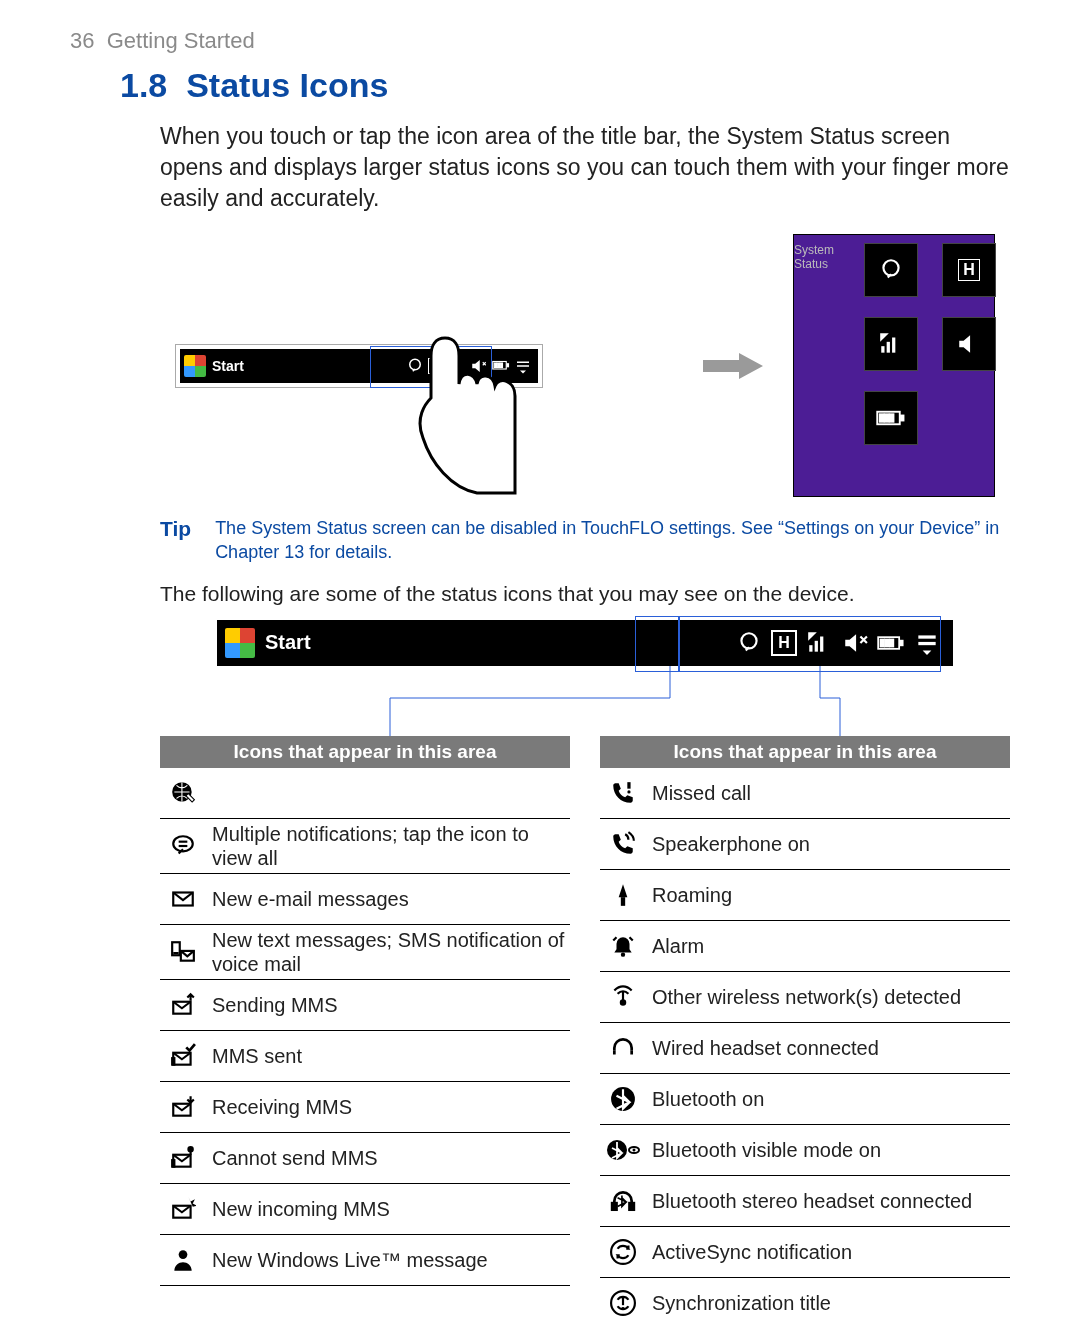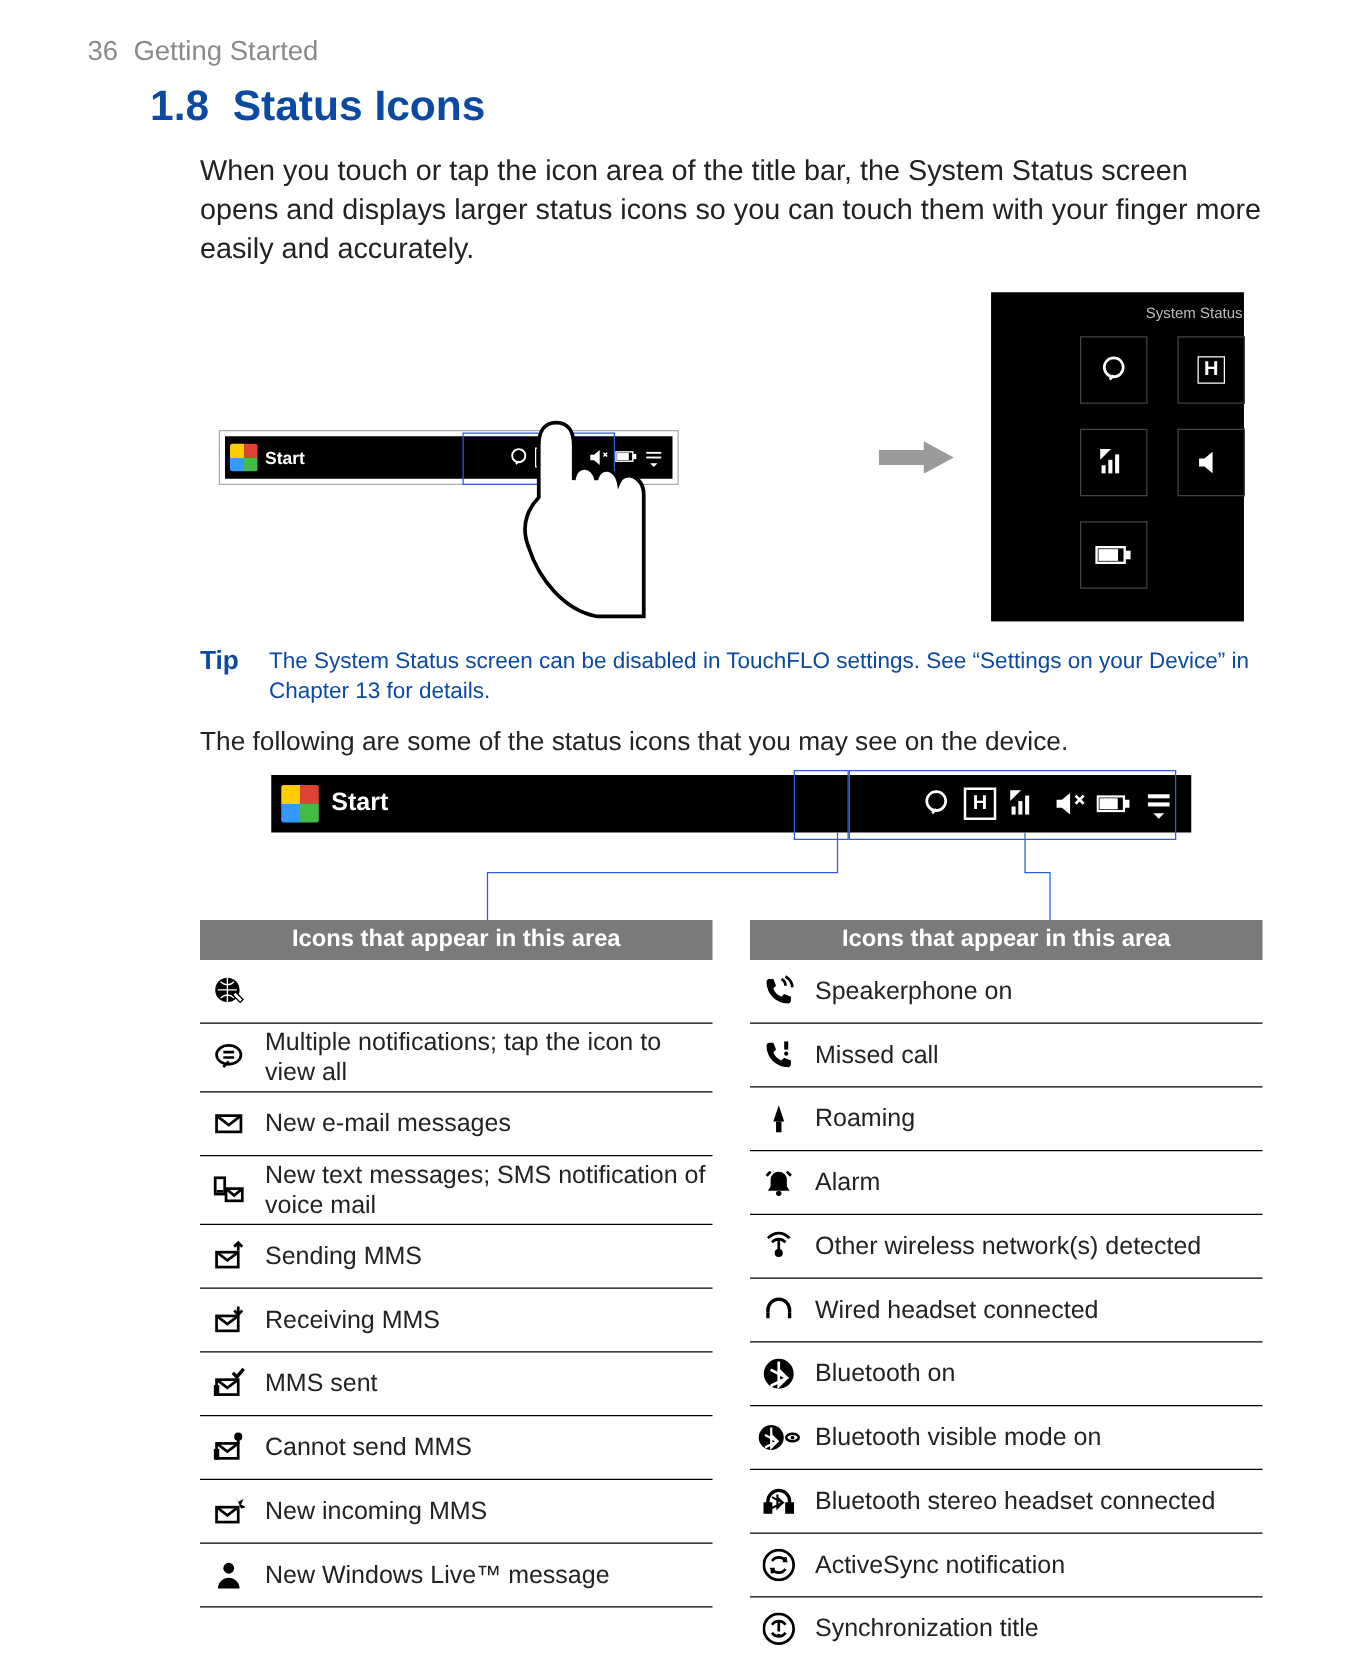--- a/index.html
+++ b/index.html
@@ -10,21 +10,21 @@
   .figrow{display:flex;align-items:center;justify-content:center;gap:30px;margin:6px 0 20px 90px}
   .tbar{display:flex;align-items:center;background:#000;color:#fff;height:34px;padding:0 4px;width:350px;position:relative}
   .tbar .flag{width:22px;height:22px;background:conic-gradient(#d43 0 25%,#4b4 0 50%,#39f 0 75%,#fc0 0 100%);border-radius:2px;margin-right:6px}
   .tbar .start{font-size:14px;font-weight:600}
   .tbar .spacer{flex:1}
   .tbar .ico{width:18px;height:18px;display:flex;align-items:center;justify-content:center;font-size:14px;margin:0 2px}
   .bluebox{position:absolute;border:1px solid #2a5fd8;pointer-events:none}
   .thumb{width:120px;height:170px;margin-top:-10px}
   .arrow{width:60px;height:26px;display:flex;align-items:center}
   .arrow svg{width:100%;height:100%}
-  .phone{width:200px;height:245px;background:#000000;border:1px solid #000;color:#ddd;display:flex;flex-direction:column;align-items:flex-end;padding:8px 0}
+  .phone{width:200px;height:245px;background:#4c1d95;border:1px solid #000;color:#ddd;display:flex;flex-direction:row;align-items:flex-start;padding:8px 0}
   .phone .ptitle{font-size:12px;color:#bbb;margin-bottom:12px}
   .phone .pgrid{display:grid;grid-template-columns:52px 52px;gap:20px 26px}
   .phone .pcell{width:52px;height:52px;border:1px solid #444;background:#000;display:flex;align-items:center;justify-content:center;font-size:20px;color:#fff}
   .tiprow{display:flex;gap:24px;margin:14px 0 18px 90px;max-width:870px}
   .tiplabel{color:#0b4aa2;font-weight:700;font-size:21px}
   .tiptext{color:#0b4aa2;font-size:18px;line-height:1.3}
   .following{font-size:21px;margin:6px 0 14px 90px}
   .tbar2wrap{display:flex;justify-content:center;margin:0 0 0 90px;position:relative}
   .tbar2{display:flex;align-items:center;background:#000;color:#fff;height:46px;width:720px;padding:0 8px;position:relative}
   .tbar2 .flag{width:30px;height:30px;background:conic-gradient(#d43 0 25%,#4b4 0 50%,#39f 0 75%,#fc0 0 100%);border-radius:2px;margin-right:10px}
@@ -266,35 +266,35 @@
                 <path d="M19 8V2M16 5l3-3 3 3"></path>
               </svg>
             </div>
             <div class="rtext">Sending MMS</div>
           </div>
           <div class="row">
             <div class="ricon">
               <svg width="26" height="26" viewBox="0 0 24 24" fill="none" stroke="#000" stroke-width="2">
                 <rect x="3" y="9" width="16" height="11"></rect>
                 <path d="M3 9l8 6 8-6"></path>
-                <path d="M19 2v6M16 5l3 3 3-3"></path>
-              </svg>
-            </div>
-            <div class="rtext">Receiving MMS</div>
+                <rect x="1" y="13" width="4" height="8" fill="#000" stroke="none"></rect>
+                <path d="M15 4l3 3 5-6" stroke-width="2.5"></path>
+              </svg>
+            </div>
+            <div class="rtext">MMS sent</div>
           </div>
           <div class="row">
             <div class="ricon">
               <svg width="26" height="26" viewBox="0 0 24 24" fill="none" stroke="#000" stroke-width="2">
                 <rect x="3" y="9" width="16" height="11"></rect>
                 <path d="M3 9l8 6 8-6"></path>
-                <rect x="1" y="13" width="4" height="8" fill="#000" stroke="none"></rect>
-                <path d="M15 4l3 3 5-6" stroke-width="2.5"></path>
-              </svg>
-            </div>
-            <div class="rtext">MMS sent</div>
+                <path d="M19 2v6M16 5l3 3 3-3"></path>
+              </svg>
+            </div>
+            <div class="rtext">Receiving MMS</div>
           </div>
           <div class="row">
             <div class="ricon">
               <svg width="26" height="26" viewBox="0 0 24 24" fill="none" stroke="#000" stroke-width="2">
                 <rect x="3" y="9" width="16" height="11"></rect>
                 <path d="M3 9l8 6 8-6"></path>
                 <rect x="1" y="13" width="4" height="8" fill="#000" stroke="none"></rect>
                 <circle cx="19" cy="4" r="2" fill="#000"></circle>
                 <path d="M19 6v3"></path>
               </svg>
@@ -322,34 +322,34 @@
           </div>
         </div>
     </div>
     <div class="col">
       <div class="colhead">Icons that appear in this area</div>
       <div id="right-rows">
           <div class="row">
             <div class="ricon">
               <svg width="26" height="26" viewBox="0 0 24 24" fill="#000">
                 <path d="M5 3c-1 0-2 1-2 2 0 9 7 16 16 16 1 0 2-1 2-2v-3l-5-2-2 2c-3-1-5-3-6-6l2-2-2-5H5z"></path>
-                <path d="M14 3c2 1 3 3 3 5M17 1c3 2 5 5 5 8" fill="none" stroke="#000" stroke-width="2"></path>
-              </svg>
-            </div>
-            <div class="rtext">Speakerphone on</div>
+                <rect x="16" y="2" width="3" height="6"></rect>
+                <circle cx="17.5" cy="11" r="1.5"></circle>
+              </svg>
+            </div>
+            <div class="rtext">Missed call</div>
           </div>
           <div class="row">
             <div class="ricon">
               <svg width="26" height="26" viewBox="0 0 24 24" fill="#000">
                 <path d="M5 3c-1 0-2 1-2 2 0 9 7 16 16 16 1 0 2-1 2-2v-3l-5-2-2 2c-3-1-5-3-6-6l2-2-2-5H5z"></path>
-                <rect x="16" y="2" width="3" height="6"></rect>
-                <circle cx="17.5" cy="11" r="1.5"></circle>
-              </svg>
-            </div>
-            <div class="rtext">Missed call</div>
+                <path d="M14 3c2 1 3 3 3 5M17 1c3 2 5 5 5 8" fill="none" stroke="#000" stroke-width="2"></path>
+              </svg>
+            </div>
+            <div class="rtext">Speakerphone on</div>
           </div>
           <div class="row">
             <div class="ricon">
               <svg width="26" height="26" viewBox="0 0 24 24" fill="#000">
                 <path d="M12 2 L16 14 H8 Z"></path>
                 <rect x="10" y="14" width="4" height="8"></rect>
               </svg>
             </div>
             <div class="rtext">Roaming</div>
           </div>

